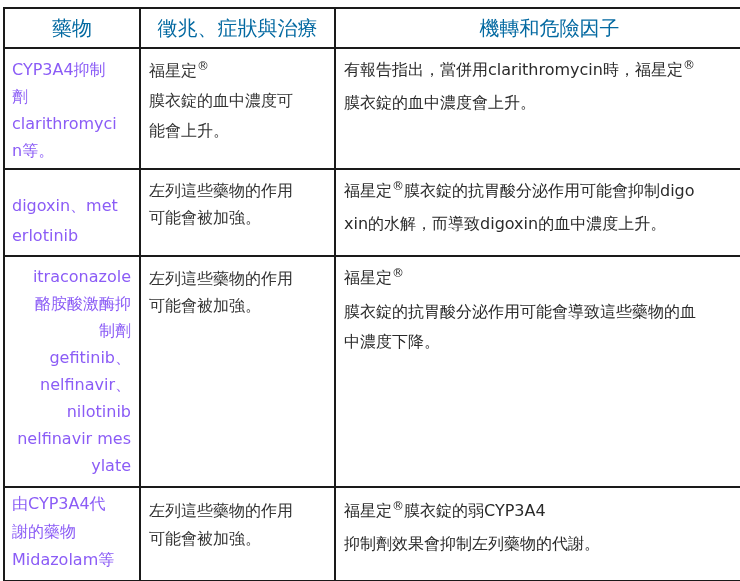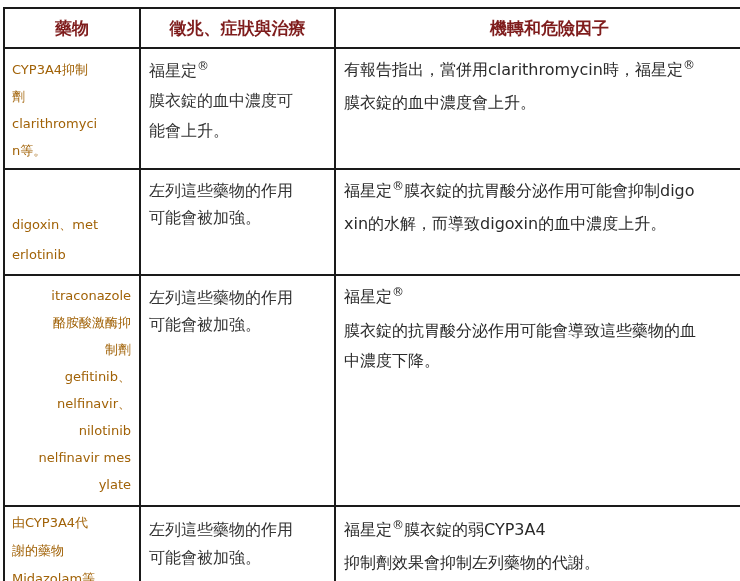--- a/index.html
+++ b/index.html
@@ -24,38 +24,38 @@
       width: 760px;
     }
     table.drug-table th,
     table.drug-table td {
       border: 2px solid #1a1a1a;
       vertical-align: top;
       padding: 0;
     }
     table.drug-table th {
       height: 38px;
-      font-weight: bold;
-      font-size: 17px;
+      font-weight: normal;
+      font-size: 20px;
       text-align: center;
       vertical-align: middle;
-      color: #7f1d1d;
+      color: #0369a1;
     }
     col.c1 { width: 136px; }
     col.c2 { width: 195px; }
     col.c3 { width: 429px; }
     .cell-lines {
       padding: 7px 8px 4px 8px;
       font-size: 16px;
       line-height: 27px;
     }
     .cell-lines.drug {
-      font-size: 13px;
+      font-size: 16px;
       line-height: 27px;
-      color: #a16207;
+      color: #8b5cf6;
       padding-left: 7px;
     }
     .cell-lines.sym {
       color: #333333;
       line-height: 29px;
     }
     .cell-lines.mech {
       color: #2a2a2a;
       line-height: 33px;
       padding-top: 4px;
@@ -108,21 +108,21 @@
       <td>
         <div class="cell-lines mech">
           <span class="line"><span>有報告指出，當併用clarithromycin時，福星定</span><sup class="reg">®</sup></span>
           <span class="line">膜衣錠的血中濃度會上升。</span>
         </div>
       </td>
     </tr>
 
     <tr class="r2">
       <td>
-        <div class="cell-lines drug" style="line-height:30px; padding-top:21px;margin-top:19px;">
+        <div class="cell-lines drug" style="line-height:30px; padding-top:21px;">
           <span class="line">digoxin、met</span>
           <span class="line">erlotinib</span>
         </div>
       </td>
       <td>
         <div class="cell-lines sym" style="line-height:27px; padding-top:7px;">
           <span class="line">左列這些藥物的作用</span>
           <span class="line">可能會被加強。</span>
         </div>
       </td>

